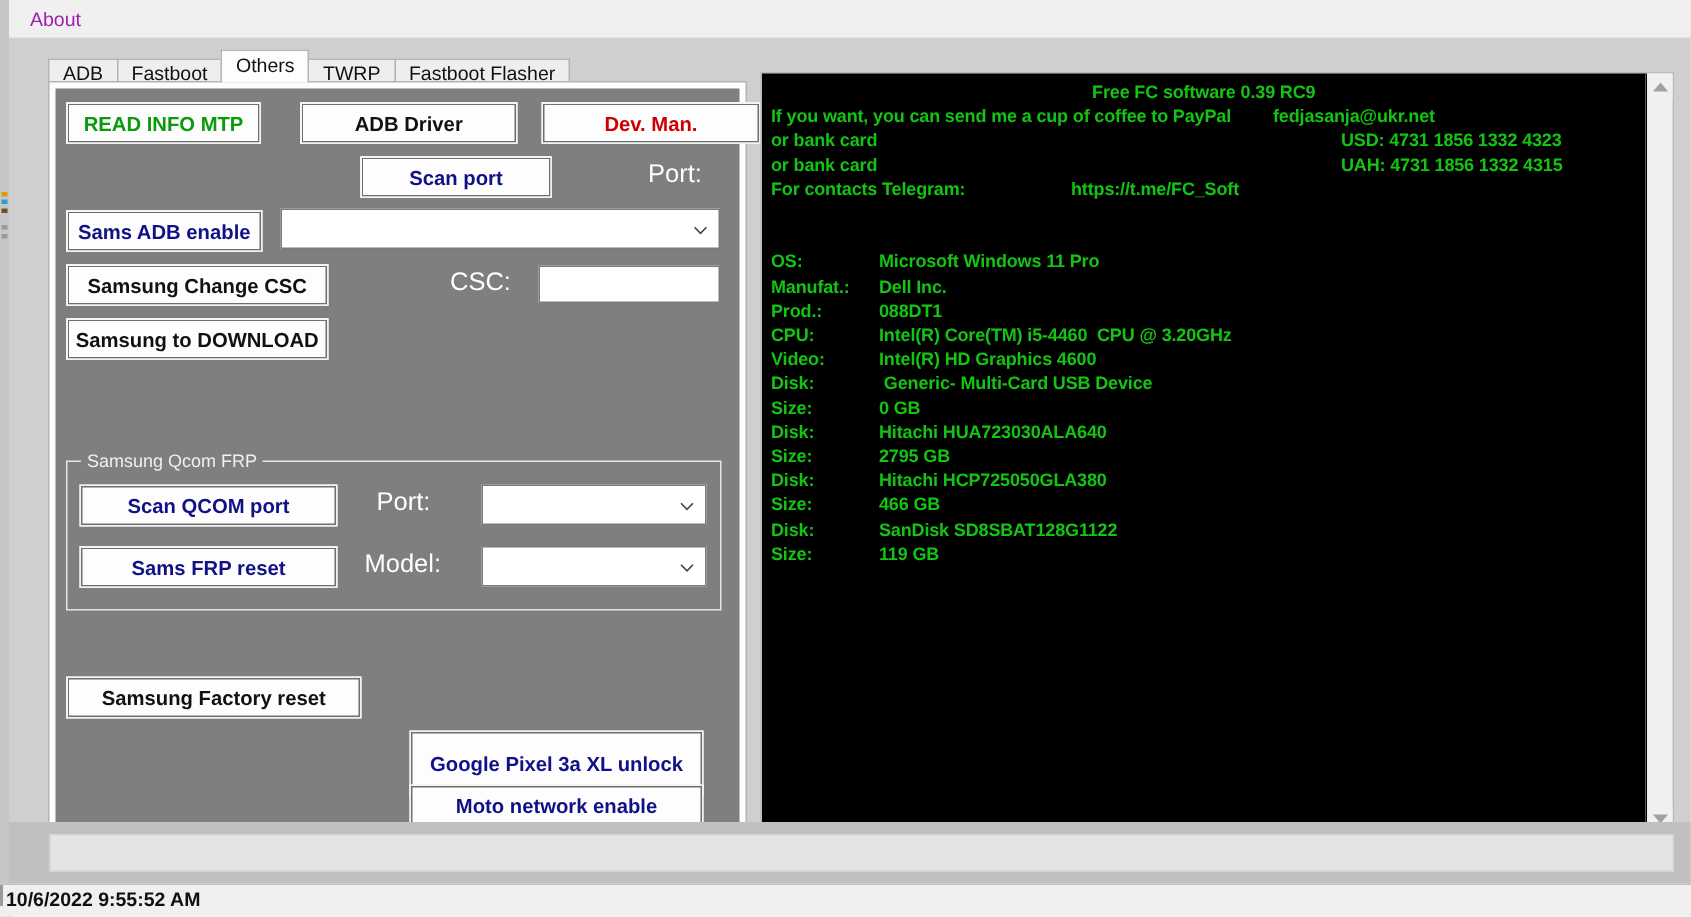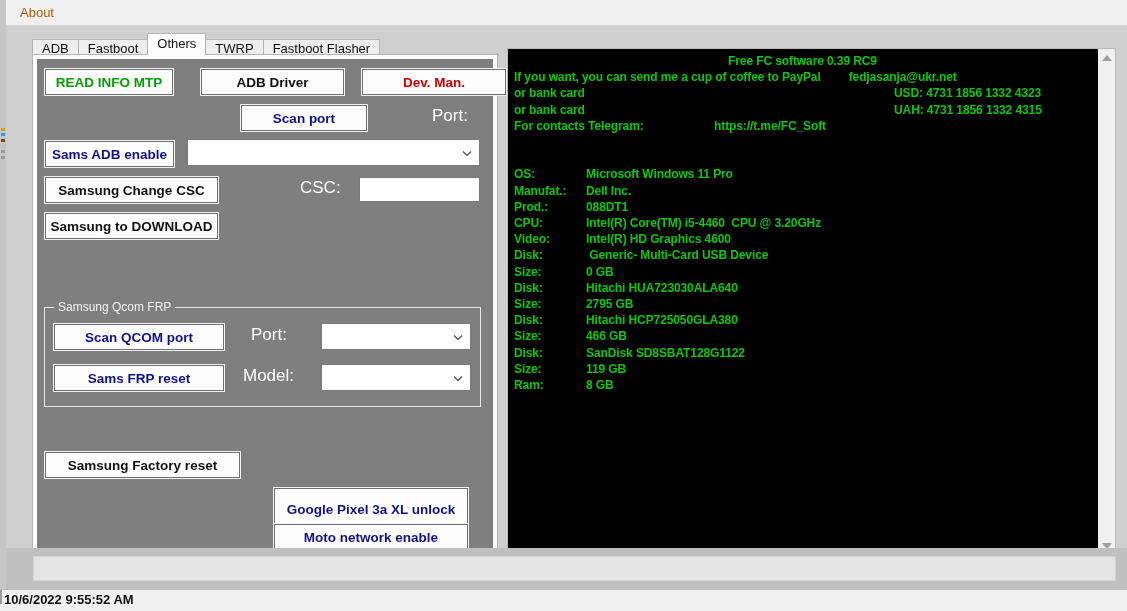--- a/index.html
+++ b/index.html
@@ -53,21 +53,21 @@
     height: 25px;
     background: #f0f0f0;
     border-bottom: 1px solid #d4d4d4;
     display: flex;
     align-items: center;
     flex: none;
   }
   #menu-bar .menu-item {
     padding: 3px 14px 4px 14px;
     font-size: 13px;
-    color: #a16207;
+    color: #a21caf;
     font-family: "Liberation Sans", sans-serif;
     cursor: default;
   }
 
   
   #window-body {
     flex: 1;
     background: #cfcfcf;
     position: relative;
   }
@@ -414,21 +414,20 @@
             <div class="cline kvrow"><span class="k">CPU:</span><span>Intel(R) Core(TM) i5-4460  CPU @ 3.20GHz</span></div>
             <div class="cline kvrow"><span class="k">Video:</span><span>Intel(R) HD Graphics 4600</span></div>
             <div class="cline kvrow"><span class="k">Disk:</span><span> Generic- Multi-Card USB Device</span></div>
             <div class="cline kvrow"><span class="k">Size:</span><span>0 GB</span></div>
             <div class="cline kvrow"><span class="k">Disk:</span><span>Hitachi HUA723030ALA640</span></div>
             <div class="cline kvrow"><span class="k">Size:</span><span>2795 GB</span></div>
             <div class="cline kvrow"><span class="k">Disk:</span><span>Hitachi HCP725050GLA380</span></div>
             <div class="cline kvrow"><span class="k">Size:</span><span>466 GB</span></div>
             <div class="cline kvrow"><span class="k">Disk:</span><span>SanDisk SD8SBAT128G1122</span></div>
             <div class="cline kvrow"><span class="k">Size:</span><span>119 GB</span></div>
-            <div class="cline kvrow"><span class="k">Ram:</span><span>8 GB</span></div>
           </div>
 
       </div>
 
       <div id="console-scroll">
         <div class="sb-btn up">
           <span class="tri up"></span>
         </div>
         <div class="sb-btn down">
           <span class="tri down"></span>

